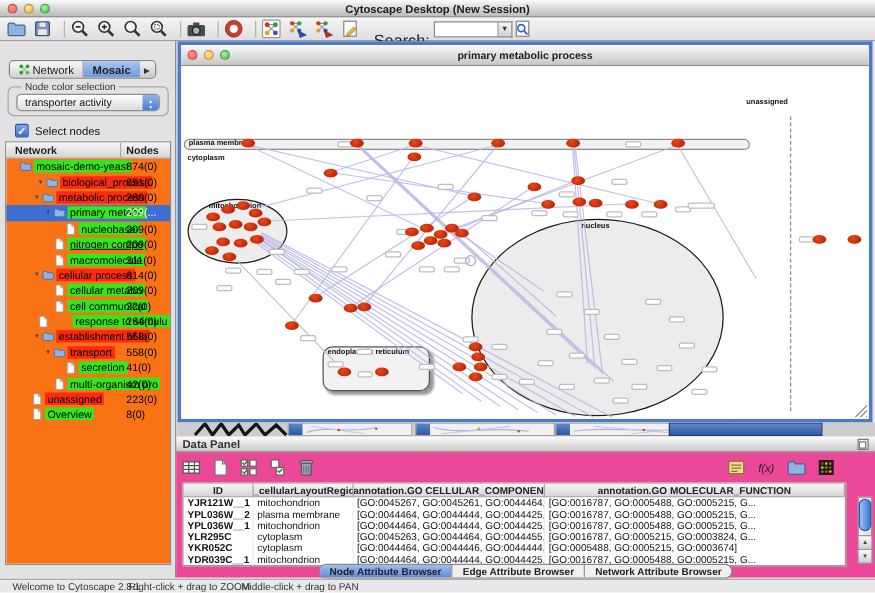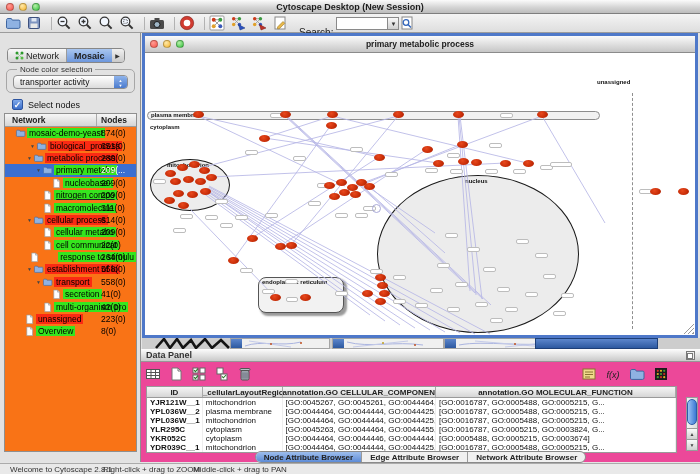--- a/index.html
+++ b/index.html
@@ -15,21 +15,21 @@
   .l-yel{ background:radial-gradient(circle at 35% 30%,#ffe9a8,#f5b42e);}
   .l-grn{ background:radial-gradient(circle at 35% 30%,#b6f0a8,#35c23e);}
   #tb-title { position:absolute; left:0; right:0; top:2px; text-align:center; font-weight:bold; font-size:9px; color:#1c1c1c; }
 
   
   #toolbar { position:absolute; left:0; top:14px; width:700px; height:19px;
     background:linear-gradient(#f4f4f4,#dedede); border-bottom:1px solid #9c9c9c;
     display:flex; align-items:center; padding-left:5px; }
   .tb { width:21px; height:18px; display:flex; align-items:center; justify-content:flex-start; cursor:default; }
   .tbsep { width:1px; height:13px; background:#b2b2b2; margin:0 4px; }
-  #search-label { margin:18px 3px 0 6px; font-size:10px; color:#222; }
+  #search-label { margin:18px 3px 0 6px; font-size:13px; color:#222; }
   #search-input { width:52px; height:13px; border:1px solid #8a8a8a; background:#fff; font-size:9px; padding:0 2px; }
   #search-arrow { width:11px; height:13px; border:1px solid #8a8a8a; border-left:none;
     background:linear-gradient(#f8f8f8,#cfcfcf); font-size:6px; line-height:12px; text-align:center; color:#333; }
 
   
   #control-panel { position:absolute; left:0; top:33px; width:141px; height:429px;
     background:#e2e2e2; border-right:1px solid #909090; }
   .panel-head { position:absolute; left:0; top:0; right:0; height:13px;
     background:linear-gradient(#fdfdfd,#c9c9c9); border-bottom:1px solid #979797;
     font-size:9px; font-weight:bold; color:#333; padding:1px 0 0 5px; }

